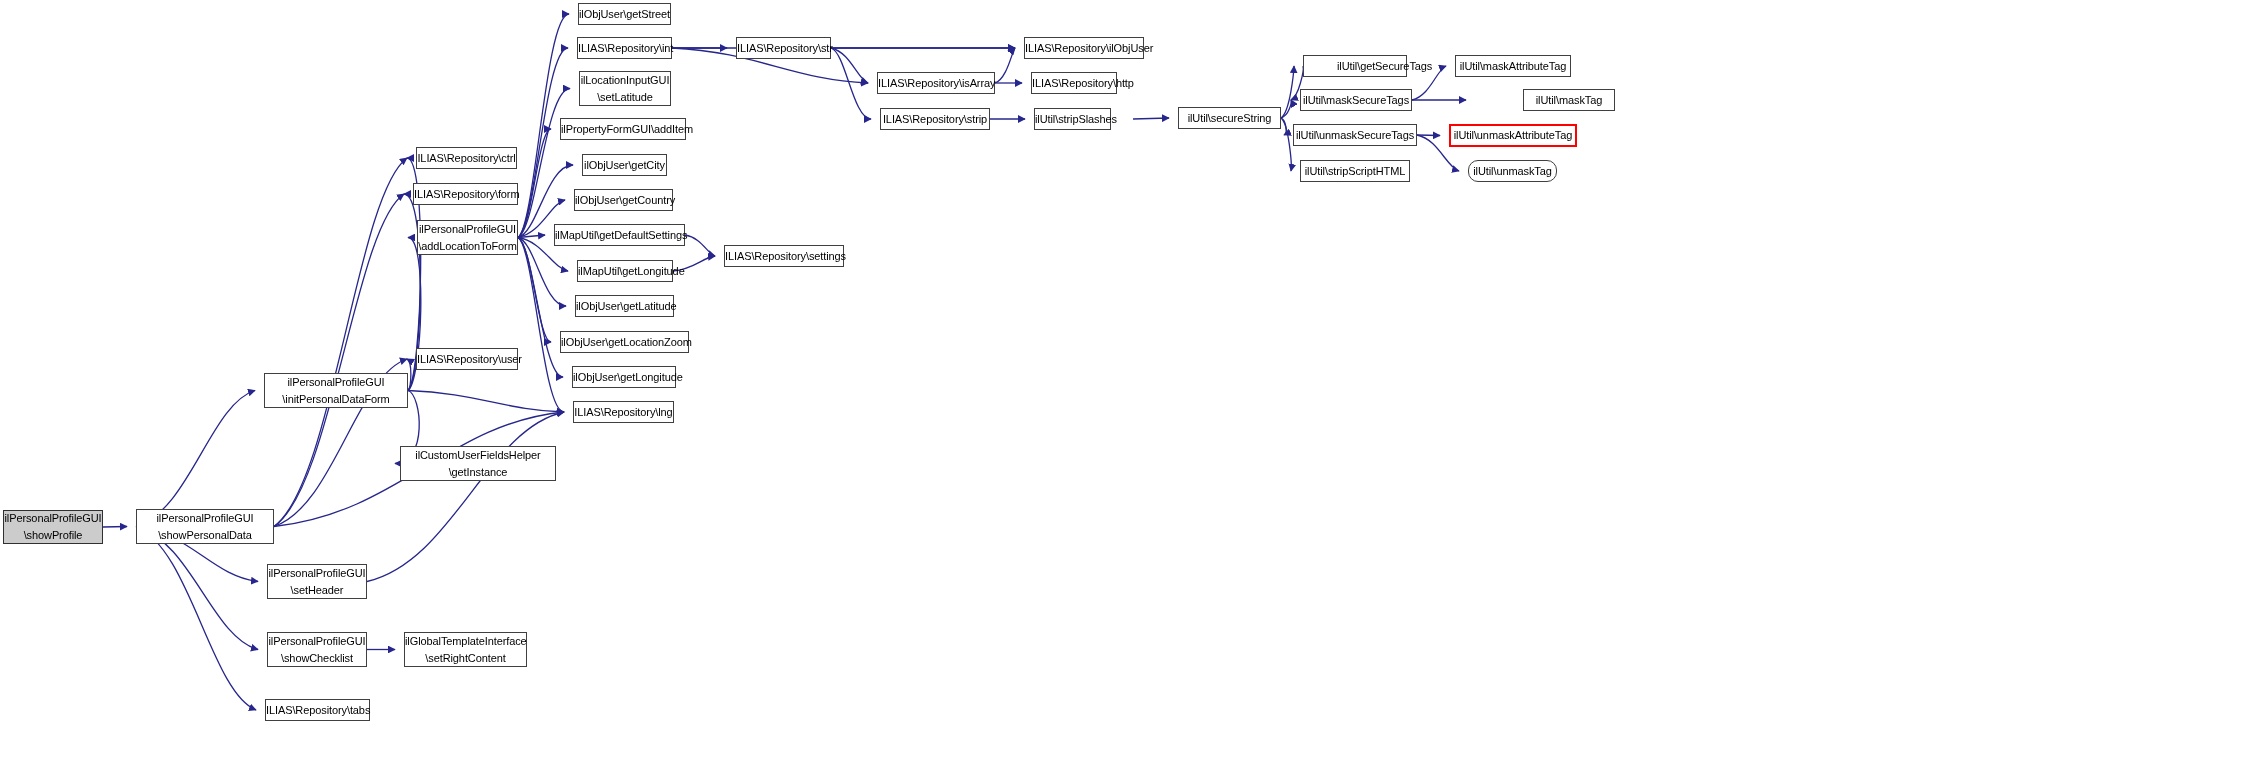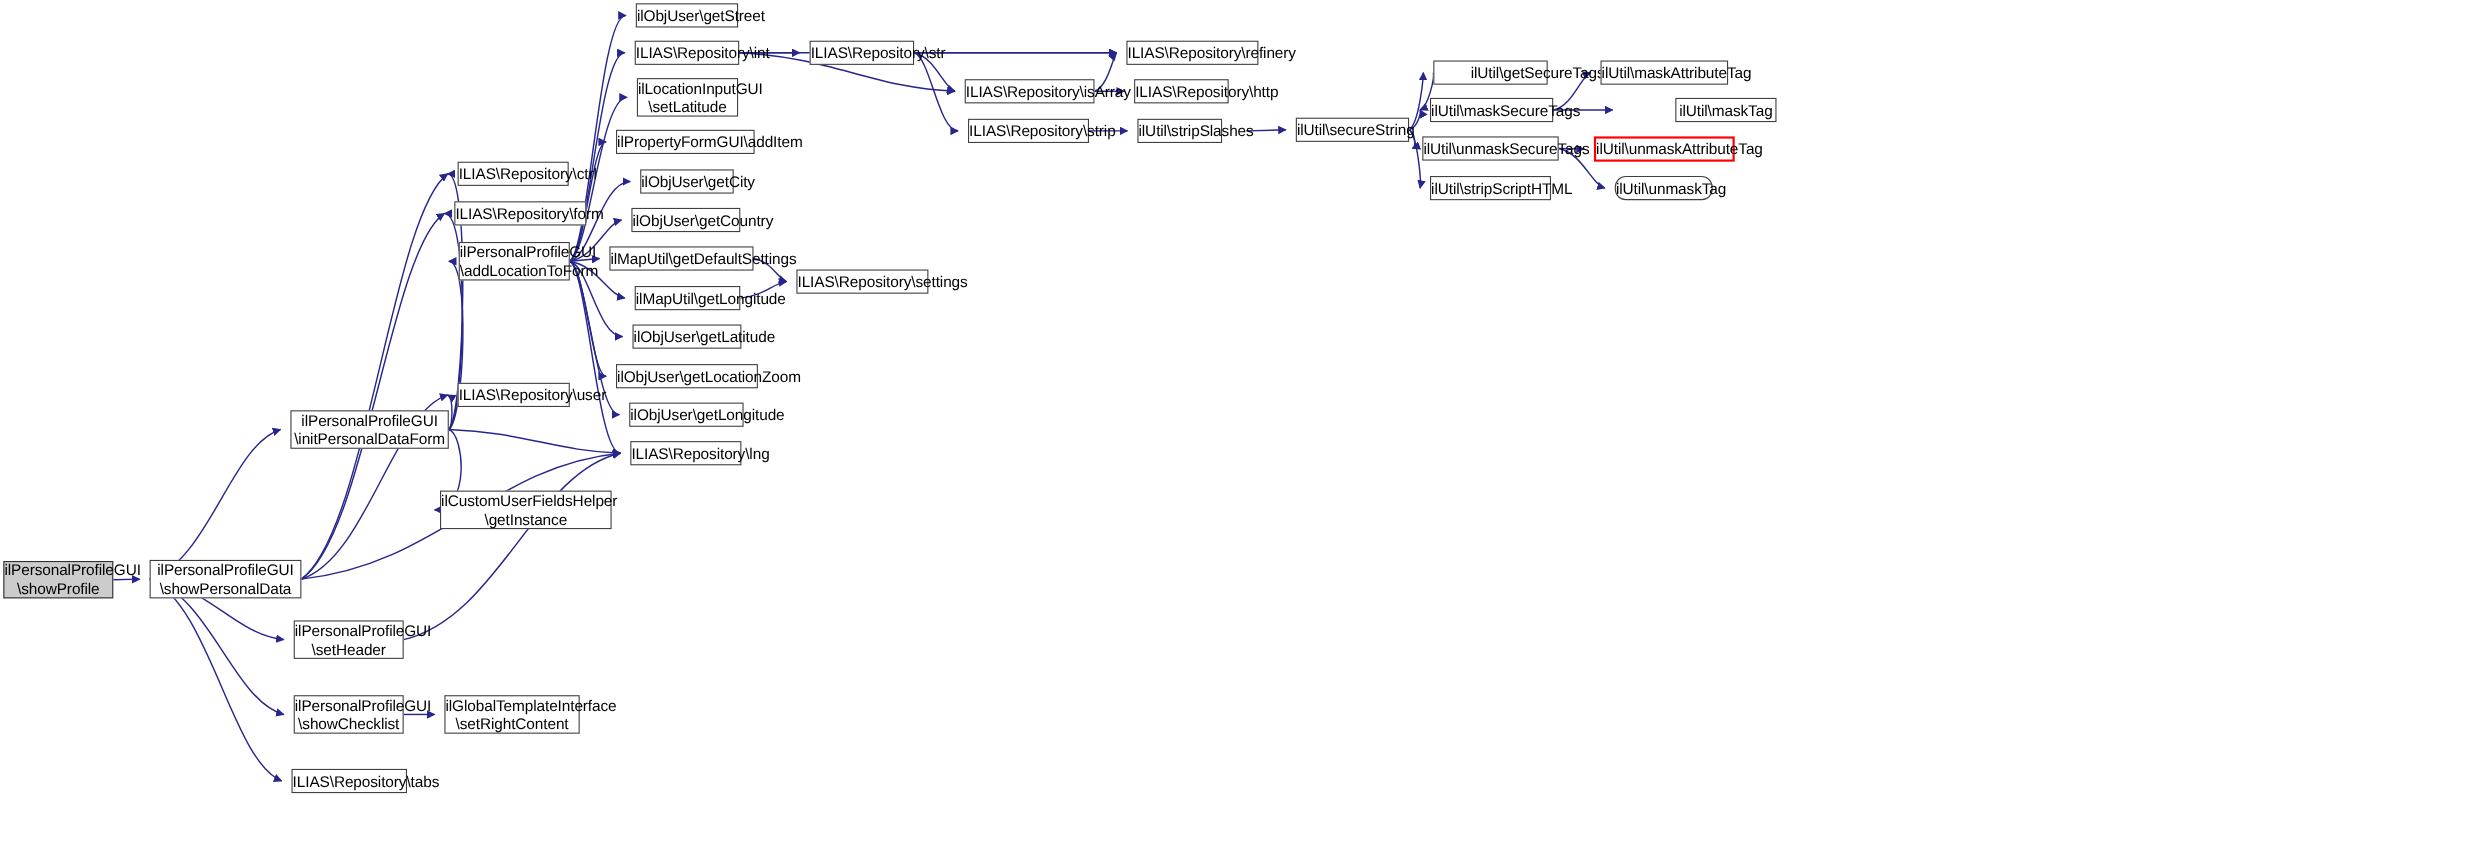--- a/index.html
+++ b/index.html
@@ -12,21 +12,21 @@
     font-family:"Liberation Sans", sans-serif;
     overflow:hidden;
   }
   svg#edges{position:absolute;left:0;top:0;width:2253px;height:767px;}
   .node{
     position:absolute;
     box-sizing:border-box;
     border:1px solid #404040;
     background:#ffffff;
     color:#000000;
-    font-size:14px;
+    font-size:11px;
     line-height:17px;
     text-align:center;
     display:flex;
     align-items:center;
     justify-content:center;
     white-space:pre-line;
     letter-spacing:-0.1px;
   }
   .node.root{
     background:#cccccc;
@@ -110,42 +110,42 @@
       <div class="node" style="left: 400px; top: 446px; width: 156px; height: 35px;"><span class="node-label">ilCustomUserFieldsHelper
 \getInstance</span></div>
       <div class="node" style="left: 267px; top: 564px; width: 100px; height: 35px;"><span class="node-label">ilPersonalProfileGUI
 \setHeader</span></div>
       <div class="node" style="left: 267px; top: 632px; width: 100px; height: 35px;"><span class="node-label">ilPersonalProfileGUI
 \showChecklist</span></div>
       <div class="node" style="left: 265px; top: 699px; width: 105px; height: 22px;"><span class="node-label">ILIAS\Repository\tabs</span></div>
       <div class="node" style="left: 404px; top: 632px; width: 123px; height: 35px;"><span class="node-label">ilGlobalTemplateInterface
 \setRightContent</span></div>
       <div class="node" style="left: 416px; top: 147px; width: 101px; height: 22px;"><span class="node-label">ILIAS\Repository\ctrl</span></div>
-      <div class="node" style="left: 413px; top: 183px; width: 120px; height: 22px;"><span class="node-label">ILIAS\Repository\form</span></div>
+      <div class="node" style="left: 413px; top: 183px; width: 105px; height: 22px;"><span class="node-label">ILIAS\Repository\form</span></div>
       <div class="node" style="left: 417px; top: 220px; width: 101px; height: 35px;"><span class="node-label">ilPersonalProfileGUI
 \addLocationToForm</span></div>
       <div class="node" style="left: 416px; top: 348px; width: 102px; height: 22px;"><span class="node-label">ILIAS\Repository\user</span></div>
       <div class="node" style="left: 578px; top: 3px; width: 93px; height: 22px;"><span class="node-label">ilObjUser\getStreet</span></div>
       <div class="node" style="left: 577px; top: 37px; width: 95px; height: 22px;"><span class="node-label">ILIAS\Repository\int</span></div>
       <div class="node" style="left: 579px; top: 71px; width: 92px; height: 35px;"><span class="node-label">ilLocationInputGUI
 \setLatitude</span></div>
       <div class="node" style="left: 560px; top: 118px; width: 126px; height: 22px;"><span class="node-label">ilPropertyFormGUI\addItem</span></div>
       <div class="node" style="left: 582px; top: 154px; width: 85px; height: 22px;"><span class="node-label">ilObjUser\getCity</span></div>
       <div class="node" style="left: 574px; top: 189px; width: 99px; height: 22px;"><span class="node-label">ilObjUser\getCountry</span></div>
       <div class="node" style="left: 554px; top: 224px; width: 131px; height: 22px;"><span class="node-label">ilMapUtil\getDefaultSettings</span></div>
       <div class="node" style="left: 577px; top: 260px; width: 96px; height: 22px;"><span class="node-label">ilMapUtil\getLongitude</span></div>
       <div class="node" style="left: 575px; top: 295px; width: 99px; height: 22px;"><span class="node-label">ilObjUser\getLatitude</span></div>
       <div class="node" style="left: 560px; top: 331px; width: 129px; height: 22px;"><span class="node-label">ilObjUser\getLocationZoom</span></div>
       <div class="node" style="left: 572px; top: 366px; width: 104px; height: 22px;"><span class="node-label">ilObjUser\getLongitude</span></div>
       <div class="node" style="left: 573px; top: 401px; width: 101px; height: 22px;"><span class="node-label">ILIAS\Repository\lng</span></div>
       <div class="node" style="left: 736px; top: 37px; width: 95px; height: 22px;"><span class="node-label">ILIAS\Repository\str</span></div>
       <div class="node" style="left: 877px; top: 72px; width: 118px; height: 22px;"><span class="node-label">ILIAS\Repository\isArray</span></div>
       <div class="node" style="left: 880px; top: 108px; width: 110px; height: 22px;"><span class="node-label">ILIAS\Repository\strip</span></div>
       <div class="node" style="left: 724px; top: 245px; width: 120px; height: 22px;"><span class="node-label">ILIAS\Repository\settings</span></div>
-      <div class="node" style="left: 1024px; top: 37px; width: 120px; height: 22px;"><span class="node-label">ILIAS\Repository\refinery</span></div>
+      <div class="node" style="left: 1024px; top: 37px; width: 120px; height: 22px;"><span class="node-label">ILIAS\Repository\ilObjUser</span></div>
       <div class="node" style="left: 1031px; top: 72px; width: 86px; height: 22px;"><span class="node-label">ILIAS\Repository\http</span></div>
       <div class="node" style="left: 1034px; top: 108px; width: 77px; height: 22px;"><span class="node-label">ilUtil\stripSlashes</span></div>
       <div class="node" style="left: 1178px; top: 107px; width: 103px; height: 22px;"><span class="node-label">ilUtil\secureString</span></div>
       <div class="node" style="left: 1303px; top: 55px; width: 104px; height: 22px; padding-left: 33px;"><span class="node-label">ilUtil\getSecureTags</span></div>
       <div class="node" style="left: 1300px; top: 89px; width: 112px; height: 22px;"><span class="node-label">ilUtil\maskSecureTags</span></div>
       <div class="node" style="left: 1293px; top: 124px; width: 124px; height: 22px;"><span class="node-label">ilUtil\unmaskSecureTags</span></div>
       <div class="node" style="left: 1300px; top: 160px; width: 110px; height: 22px;"><span class="node-label">ilUtil\stripScriptHTML</span></div>
       <div class="node" style="left: 1455px; top: 55px; width: 116px; height: 22px;"><span class="node-label">ilUtil\maskAttributeTag</span></div>
       <div class="node" style="left: 1475px; top: 89px; width: 92px; height: 22px; margin-left: 48px;"><span class="node-label">ilUtil\maskTag</span></div>
       <div class="node highlight" style="left: 1449px; top: 124px; width: 128px; height: 23px;"><span class="node-label">ilUtil\unmaskAttributeTag</span></div>

